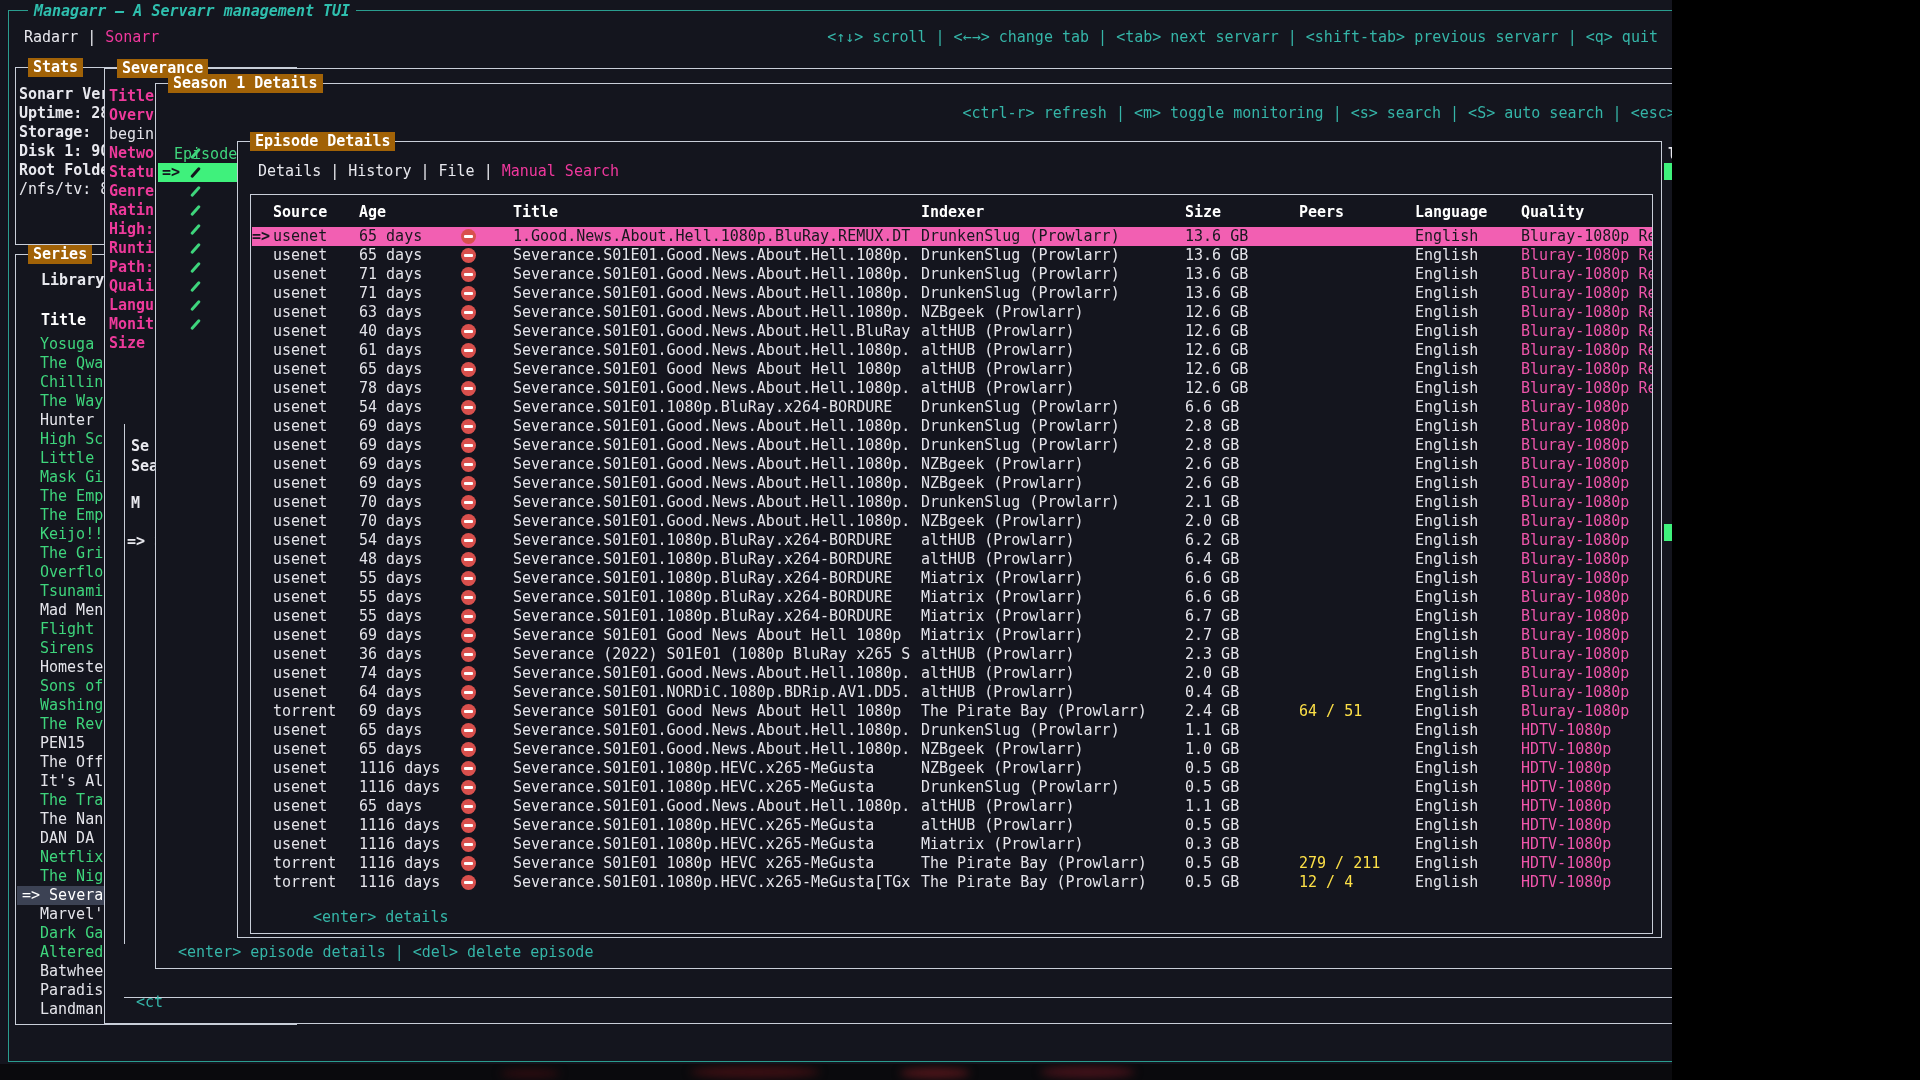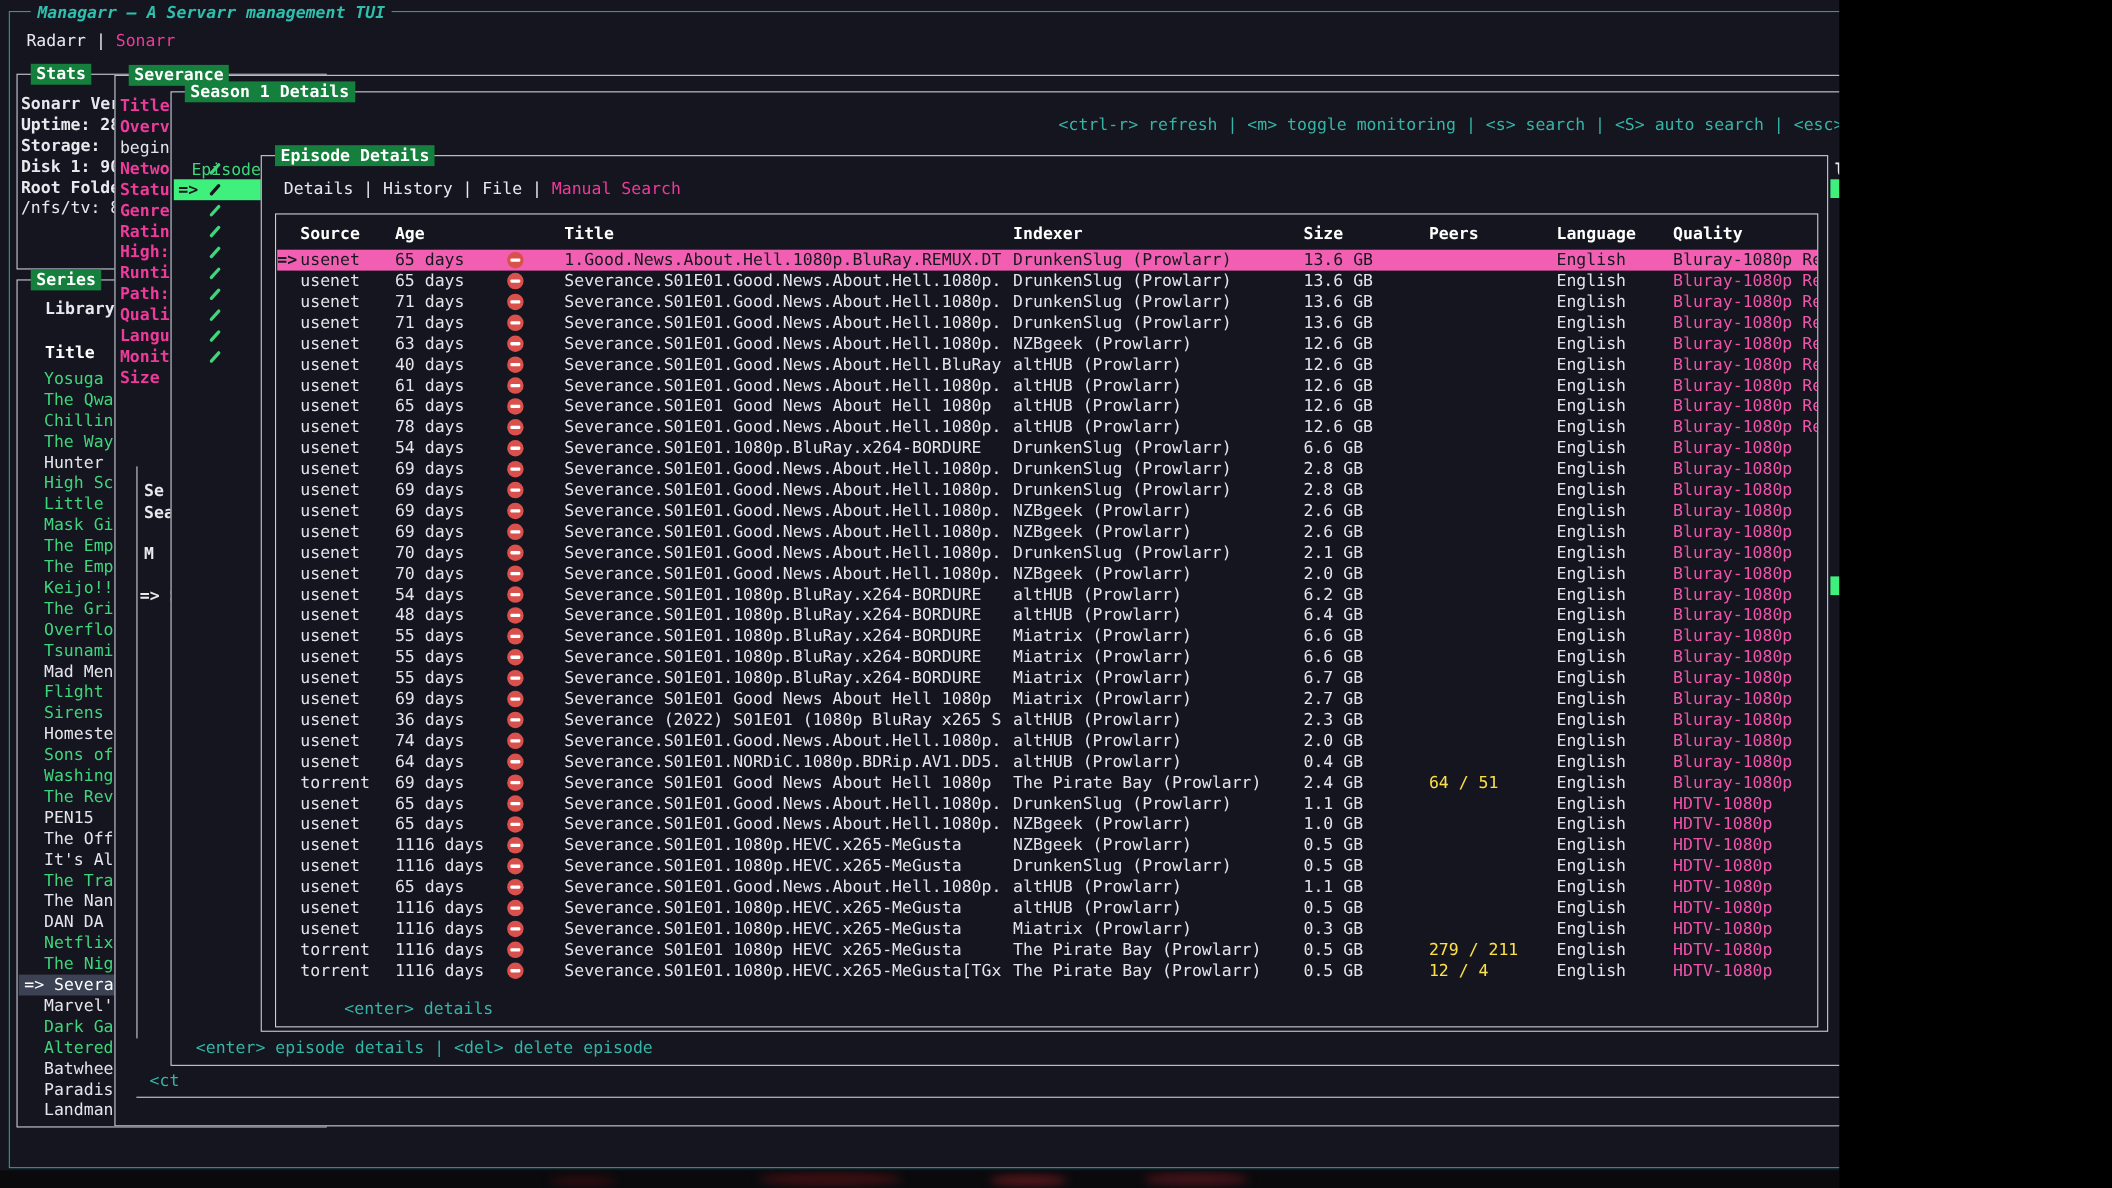--- a/index.html
+++ b/index.html
@@ -1,20 +1,20 @@
 <!DOCTYPE html>
 <html><head>
 <meta charset="utf-8">
 <style>
   *{margin:0;padding:0;box-sizing:border-box;}
   html,body{background:#000;}
   #screen{position:relative;width:1672px;height:1080px;background:#14151e;overflow:hidden;
     font-family:"DejaVu Sans Mono","Liberation Mono",monospace;font-size:15px;line-height:19px;color:#e8e8ee;}
   .panel{position:absolute;background:#14151e;border:1px solid #c9ced9;}
-  .ptitle{position:absolute;top:-10px;left:12px;background:#15803d;padding:0 5px;font-weight:bold;color:#ffffff;white-space:nowrap;}
+  .ptitle{position:absolute;top:-10px;left:12px;background:#a16207;padding:0 5px;font-weight:bold;color:#ffffff;white-space:nowrap;}
   .kb{color:#35b5a8;white-space:nowrap;}
   #outer-frame{position:absolute;left:8px;top:10px;width:1904px;height:1052px;border:1px solid #2a9d8f;pointer-events:none;}
   #app-title{position:absolute;left:28px;top:2px;background:#14151e;padding:0 6px;color:#2fbfae;font-weight:bold;font-style:italic;white-space:nowrap;}
   #servarr-tabs{position:absolute;left:24px;top:28px;white-space:nowrap;}
   #top-keys{position:absolute;right:14px;top:28px;}
   .tabs .tab{font-weight:normal;}
   .tabs .tab::after{content:"|";font-weight:normal;color:#e8e8ee;margin:0 9px;}
   .tabs .tab:last-child::after{content:"";margin:0;}
   .srv{font-weight:bold;}
   .b{font-weight:bold;}
@@ -37,21 +37,21 @@
   #severance-panel{left:104px;top:68px;width:1813px;height:956px;}
   #detail-fields{position:absolute;left:4px;top:18px;width:50px;overflow:hidden;}
   .dfield{height:19px;color:#ee3a9b;font-weight:bold;white-space:nowrap;}
   .dfield.plain{color:#e4e4ea;font-weight:normal;}
   .art{position:absolute;color:#2fae9f;white-space:pre;}
   #art-top{left:1718px;top:14px;}
   #art-strip{left:1781px;top:220px;}
   .art-line{height:19px;}
   .bfrag{position:absolute;white-space:nowrap;color:#3ed57c;}
   .bfrag.w{color:#e8e8ee;font-weight:bold;}
-  .bfrag.k{color:#35b5a8;}
+  .bfrag.k{color:#35b5a8;margin-top:20px;}
   .bg-vline{position:absolute;left:19px;top:355px;width:1px;height:520px;background:#c9ced9;}
   .bg-hline1{position:absolute;left:1712px;top:352px;width:101px;height:1px;background:#c9ced9;}
   .bg-hline2{position:absolute;left:19px;top:928px;width:1680px;height:1px;background:#c9ced9;}
   .bg-darkbar{position:absolute;left:1712px;top:801px;width:101px;height:19px;background:#3c4254;}
   
   #season-modal{left:155px;top:83px;width:1588px;height:886px;}
   #season-tabs{position:absolute;left:18px;top:20px;white-space:nowrap;margin-top:41px;}
   #season-keys{position:absolute;right:12px;top:20px;}
   #episode-strip{position:absolute;left:2px;top:60px;width:80px;}
   .ep-row{height:19px;position:relative;cursor:default;}
@@ -92,20 +92,21 @@
 <body>
 
 <div id="screen">
 
   <div id="outer-frame"></div>
   <div id="app-title">Managarr — A Servarr management TUI</div>
 
   <div id="servarr-tabs" class="tabs">
     
   <span class="tab srv">Radarr</span><span class="tab srv p">Sonarr</span></div>
+  <div id="top-keys" class="kb">&lt;↑↓&gt; scroll | &lt;←→&gt; change tab | &lt;tab&gt; next servarr | &lt;shift-tab&gt; previous servarr | &lt;q&gt; quit</div>
 
   <div id="stats-panel" class="panel">
     <div class="ptitle">Stats</div>
     <div id="stats-lines">
 
     <div class="stat-line b">Sonarr Ver</div>
         <div class="stat-line b">Uptime: 28</div>
         <div class="stat-line b">Storage:</div>
         <div class="stat-line b">Disk 1: 90</div>
         <div class="stat-line b">Root Folde</div>

